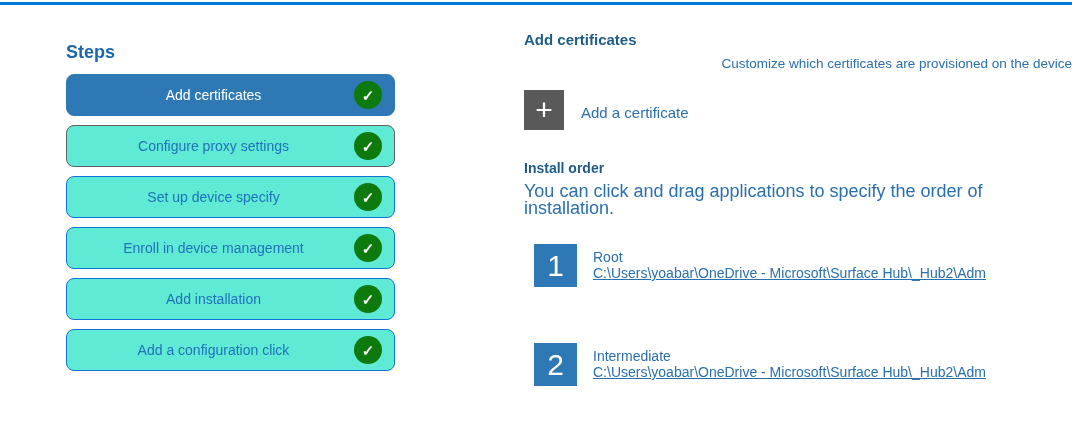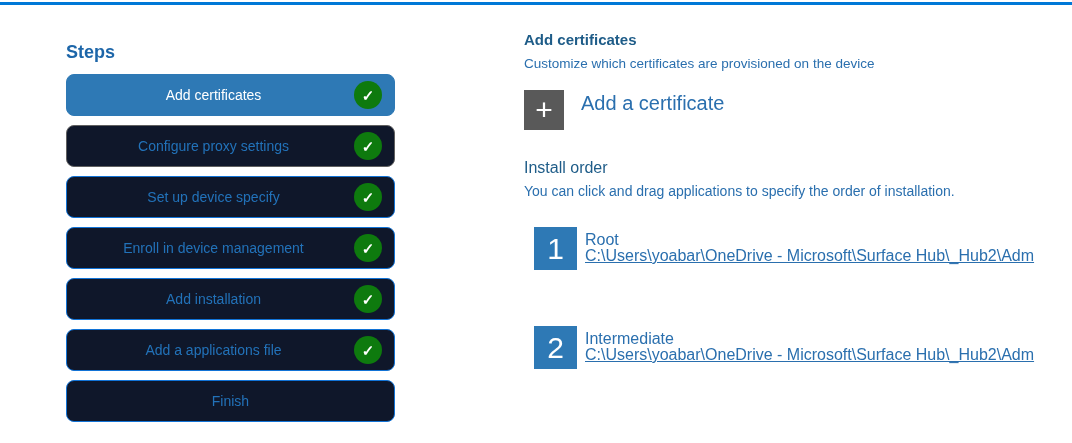--- a/index.html
+++ b/index.html
@@ -30,59 +30,59 @@
   .sidebar{position:absolute;left:66px;top:42px;width:329px;}
   .steps-title{
     margin:0 0 12px 0;font-size:18px;line-height:20px;font-weight:bold;
     color:var(--steps-title-blue);
   }
   .step-btn{
     position:relative;height:42px;margin-bottom:9px;
     border:1.5px solid var(--outline-blue);border-radius:8px;
     display:flex;align-items:center;justify-content:center;
     font-size:14px;color:var(--sidebar-text-blue);
-    background:#0f172a;cursor:pointer;
+    background:#5eead4;cursor:pointer;
   }
   .step-btn.has-check{padding-left:10px;padding-right:44px;}
   .step-btn.gray{border-color:var(--outline-gray);}
   .step-btn.selected{
     background:var(--selected-fill);border-color:var(--selected-fill);color:#ffffff;
   }
   .check{
     position:absolute;right:12px;top:50%;transform:translateY(-50%);
     width:28px;height:28px;border-radius:50%;
     background:var(--check-green);color:#ffffff;
     display:flex;align-items:center;justify-content:center;
     font-size:15px;font-weight:bold;line-height:1;
   }
   
   .panel{position:absolute;left:524px;top:30px;width:548px;color:var(--body-blue);}
   .panel-title{
     margin:0;font-size:15px;line-height:20px;font-weight:bold;color:var(--heading-blue);
   }
-  .panel-subtitle{margin:5px 0 0;font-size:13.5px;line-height:17px;}
+  .panel-subtitle{margin:5px 0 0;font-size:13.5px;line-height:17px;text-align:right;}
   .add-row{margin-top:18px;display:flex;align-items:flex-start;cursor:pointer;}
   .plus-sq{
     width:40px;height:40px;background:var(--plus-gray);
     color:#ffffff;font-size:30px;font-weight:300;line-height:1;
     display:flex;align-items:center;justify-content:center;
   }
-  .add-label{font-size:20px;margin-left:17px;margin-top:2px;color:var(--body-blue);}
+  .add-label{font-size:15px;margin-left:17px;margin-top:14px;color:var(--body-blue);}
   .io-title{
-    margin:30px 0 0;font-size:16px;line-height:16px;font-weight:normal;color:var(--heading-blue);
+    margin:30px 0 0;font-size:14px;line-height:16px;font-weight:bold;color:var(--heading-blue);
   }
-  .io-sub{margin:7px 0 0;font-size:14px;line-height:17px;}
+  .io-sub{margin:7px 0 0;font-size:18px;line-height:17px;}
   .cert-item{display:flex;align-items:flex-start;margin:27px 0 0 10px;cursor:grab;}
   .cert-item + .cert-item{margin-top:56px;}
   .num-sq{
     width:43px;height:43px;background:var(--number-blue);
     color:#ffffff;font-size:30px;line-height:1;
     display:flex;align-items:center;justify-content:center;flex:0 0 auto;
   }
-  .cert-text{margin-left:8px;margin-top:5px;font-size:16px;line-height:16px;}
+  .cert-text{margin-left:16px;margin-top:5px;font-size:14px;line-height:16px;}
   .cert-name{color:var(--body-blue);}
   .cert-path{color:var(--body-blue);white-space:nowrap;text-decoration:underline;}
 </style>
 </head>
 <body>
 
 <div class="topline"></div>
 
 <aside class="sidebar">
   <h1 class="steps-title">Steps</h1>
@@ -106,27 +106,24 @@
     <span class="step-label">Enroll in device management</span>
     <span class="check">✓</span>
   </div>
 
   <div class="step-btn has-check">
     <span class="step-label">Add installation</span>
     <span class="check">✓</span>
   </div>
 
   <div class="step-btn has-check">
-    <span class="step-label">Add a applications file</span>
+    <span class="step-label">Add a configuration click</span>
     <span class="check">✓</span>
   </div>
 
-  <div class="step-btn">
-    <span class="step-label">Finish</span>
-  </div>
 </aside>
 
 <main class="panel">
   <h2 class="panel-title">Add certificates</h2>
   <p class="panel-subtitle">Customize which certificates are provisioned on the device</p>
 
   <div class="add-row">
     <span class="plus-sq">+</span>
     <span class="add-label">Add a certificate</span>
   </div>

